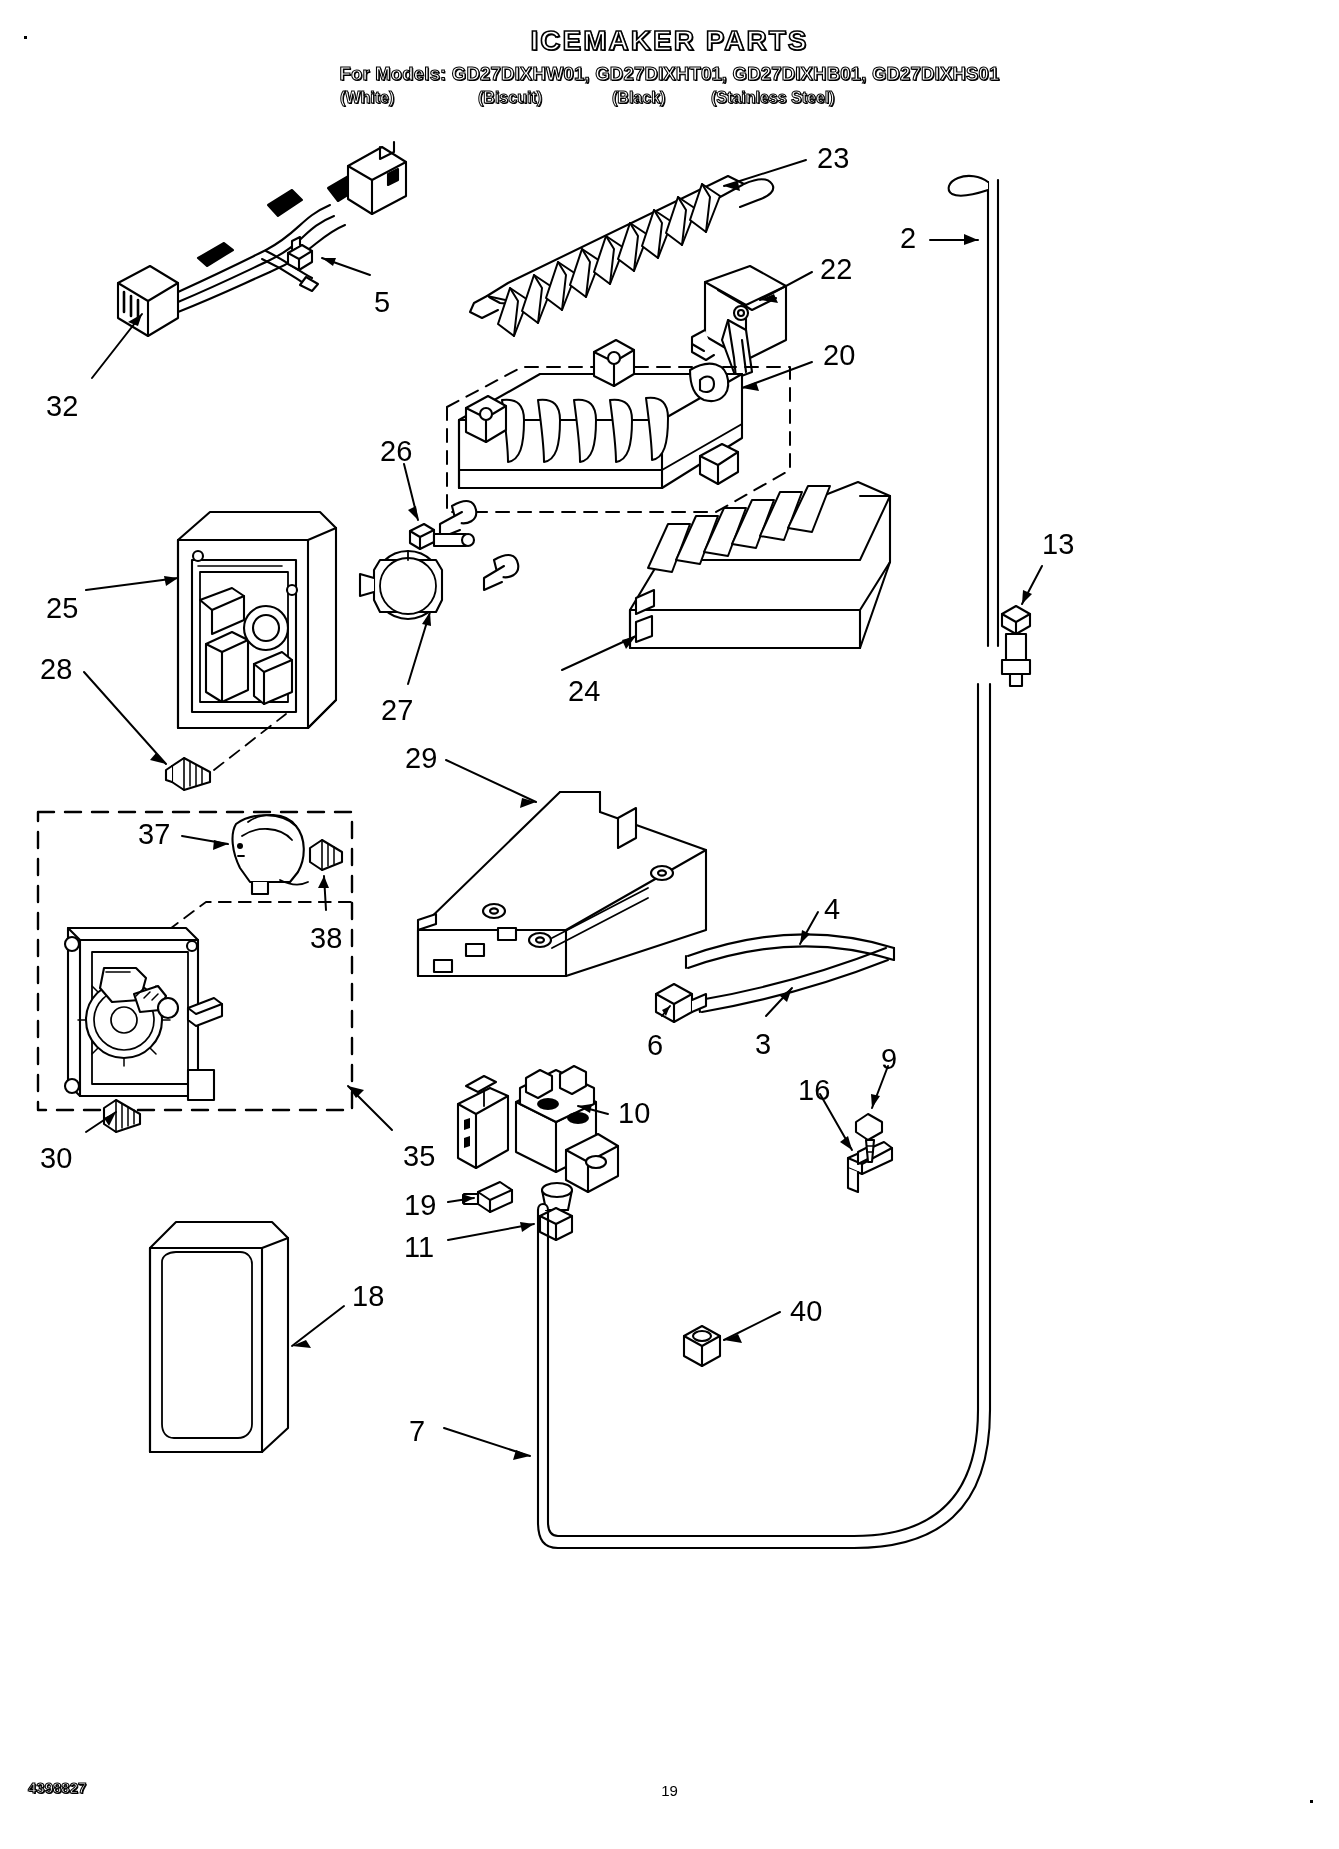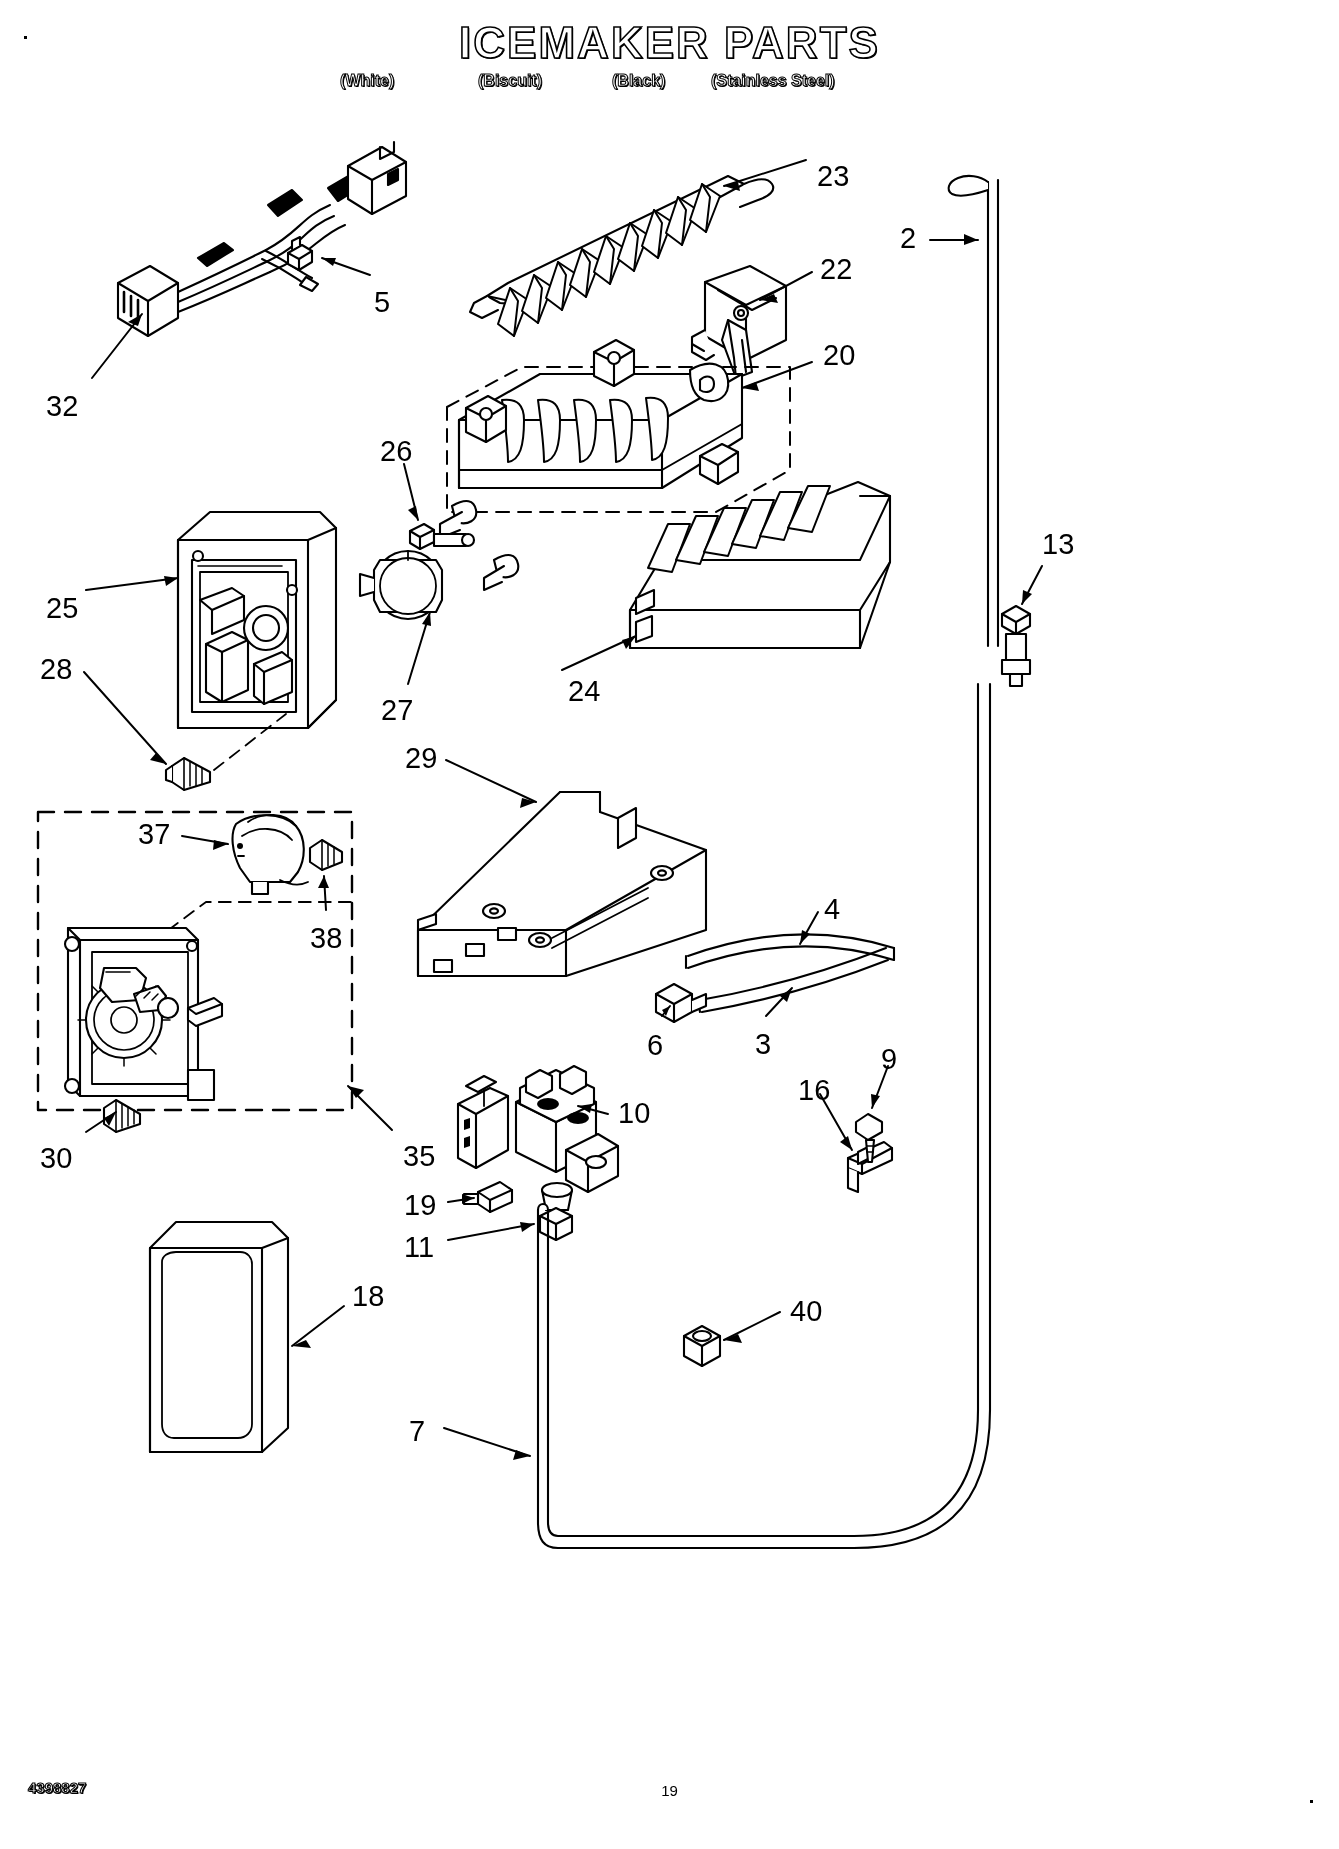--- a/index.html
+++ b/index.html
@@ -1,25 +1,25 @@
 <!DOCTYPE html>
 <html><head>
 <meta charset="utf-8">
 <style>
   html,body{margin:0;padding:0;background:#fff;}
   body{width:1339px;height:1849px;position:relative;font-family:"Liberation Sans",sans-serif;color:#000;overflow:hidden;}
 
   
   #header{position:absolute;left:0;top:0;width:100%;text-align:center;}
   #title{
-    font-size:44px;font-weight:bold;letter-spacing:2px;
+    font-size:28px;font-weight:bold;letter-spacing:2px;
     color:#fff;
     -webkit-text-stroke:1.6px #000;
     text-shadow:1px 1px 0 #000;
-    margin-top:18px;
+    margin-top:25px;
   }
   #models{
     font-size:18.5px;font-weight:bold;margin-top:6px;letter-spacing:.2px;
     color:#fff;-webkit-text-stroke:1.1px #000;text-shadow:1px 1px 0 #000;
   }
   #colors{
     position:relative;height:26px;margin-top:4px;font-size:16px;font-weight:bold;
     color:#fff;-webkit-text-stroke:1px #000;text-shadow:1px 1px 0 #000;
   }
   #colors span{position:absolute;top:0;}
@@ -39,20 +39,21 @@
   }
 
   
   #art{position:absolute;left:0;top:0;width:1339px;height:1849px;}
 </style>
 </head>
 <body>
 
 <div id="header">
   <div id="title">ICEMAKER PARTS</div>
+  <div id="models">For Models: GD27DIXHW01, GD27DIXHT01, GD27DIXHB01, GD27DIXHS01</div>
   <div id="colors">
       <span style="left: 340px;">(White)</span>
       <span style="left: 478px;">(Biscuit)</span>
       <span style="left: 612px;">(Black)</span>
       <span style="left: 711px;">(Stainless Steel)</span>
     </div>
 </div>
 
 <div id="corner-dot"></div>
 <div id="corner-dot2"></div>
@@ -553,21 +554,21 @@
     <path d="M444 1428 L530 1456" stroke-width="2"></path>
     <path d="M530 1456 L516 1450 L513 1460 Z" fill="#000" stroke="none"></path>
   </g>
 
   </g>
 </svg>
 
 <div id="callout-layer">
     <div class="callout" style="left: 46px; top: 392px;">32</div>
     <div class="callout" style="left: 374px; top: 288px;">5</div>
-    <div class="callout" style="left: 817px; top: 144px; margin-top: 18px;">23</div>
+    <div class="callout" style="left: 817px; top: 144px;">23</div>
     <div class="callout" style="left: 900px; top: 224px;">2</div>
     <div class="callout" style="left: 820px; top: 255px;">22</div>
     <div class="callout" style="left: 823px; top: 341px;">20</div>
     <div class="callout" style="left: 1042px; top: 530px;">13</div>
     <div class="callout" style="left: 380px; top: 437px;">26</div>
     <div class="callout" style="left: 46px; top: 594px;">25</div>
     <div class="callout" style="left: 40px; top: 655px;">28</div>
     <div class="callout" style="left: 381px; top: 696px;">27</div>
     <div class="callout" style="left: 521px; top: 677px; margin-left: 47px;">24</div>
     <div class="callout" style="left: 405px; top: 744px;">29</div>

